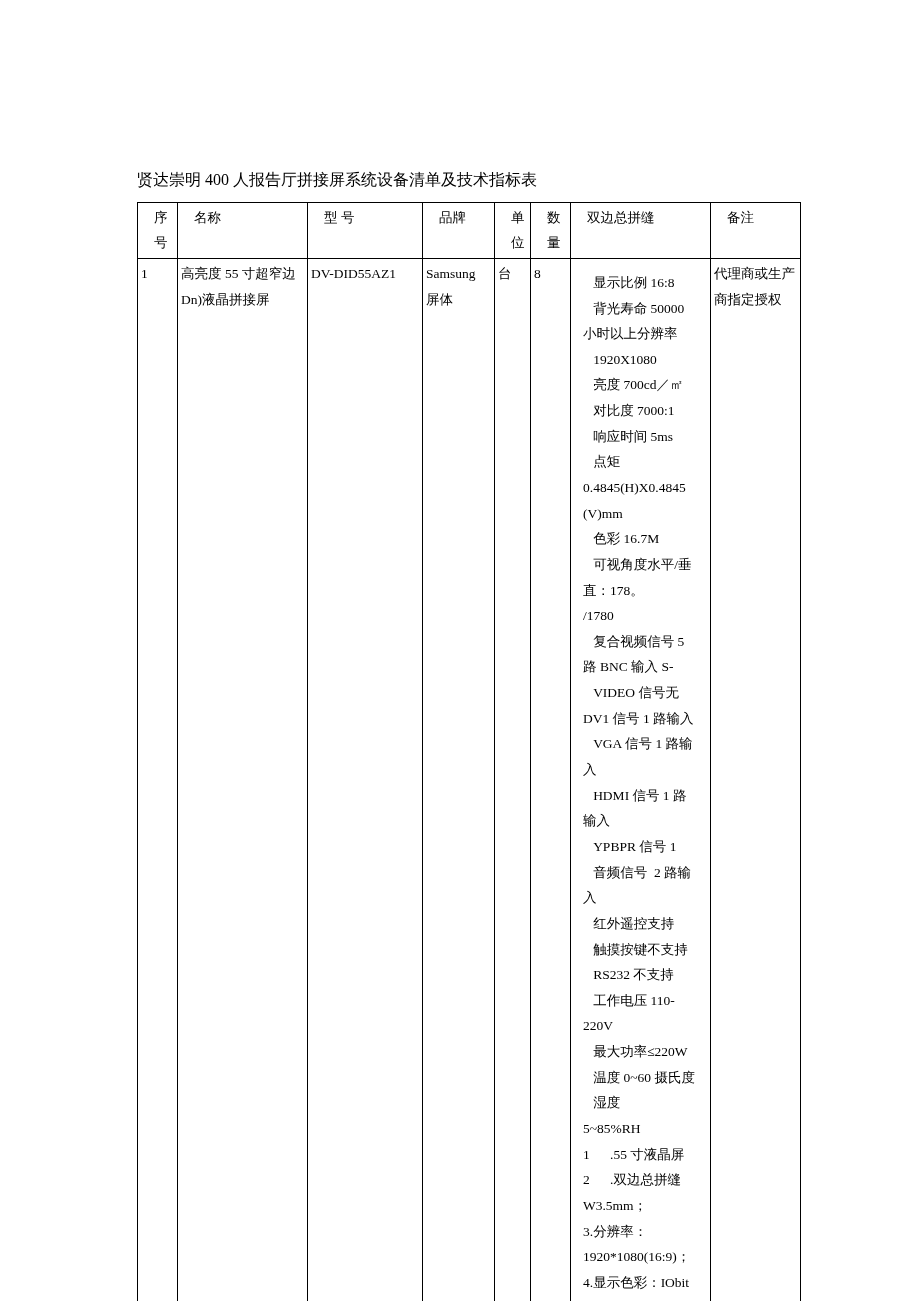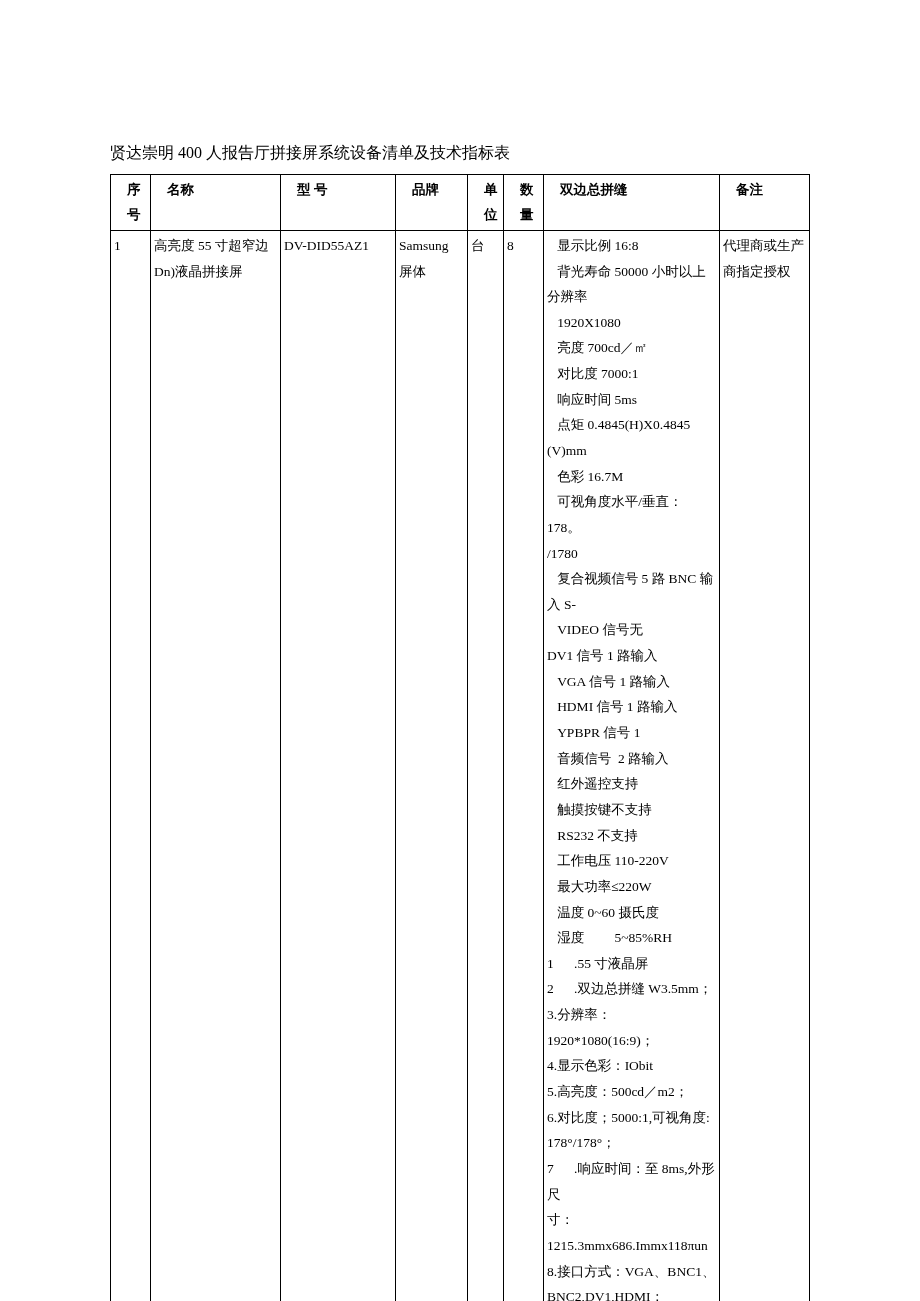--- a/index.html
+++ b/index.html
@@ -1,16 +1,16 @@
 <!DOCTYPE html>
 <html><head>
   <meta charset="utf-8">
   <style>
     * {
-      margin: 0;
+      margin: 9px;
       padding: 0;
       box-sizing: border-box;
     }
     body {
       font-family: "SimSun", "宋体", serif;
       font-size: 14px;
       color: #000;
       background: #fff;
       padding: 140px 110px 20px 110px;
       line-height: 1.6;
@@ -28,21 +28,21 @@
     th, td {
       border: 1px solid #000;
       padding: 2px 3px;
       vertical-align: top;
       text-align: left;
       font-weight: normal;
       font-size: 13.5px;
       line-height: 1.9;
     }
     th {
-      font-weight: bold;
+      font-weight: normal;
       padding-left: 16px;
     }
     .col-seq { width: 40px; }
     .col-name { width: 130px; }
     .col-model { width: 115px; }
     .col-brand { width: 72px; }
     .col-unit { width: 36px; }
     .col-qty { width: 40px; }
     .col-spec { width: auto; }
     .col-note { width: 90px; }

